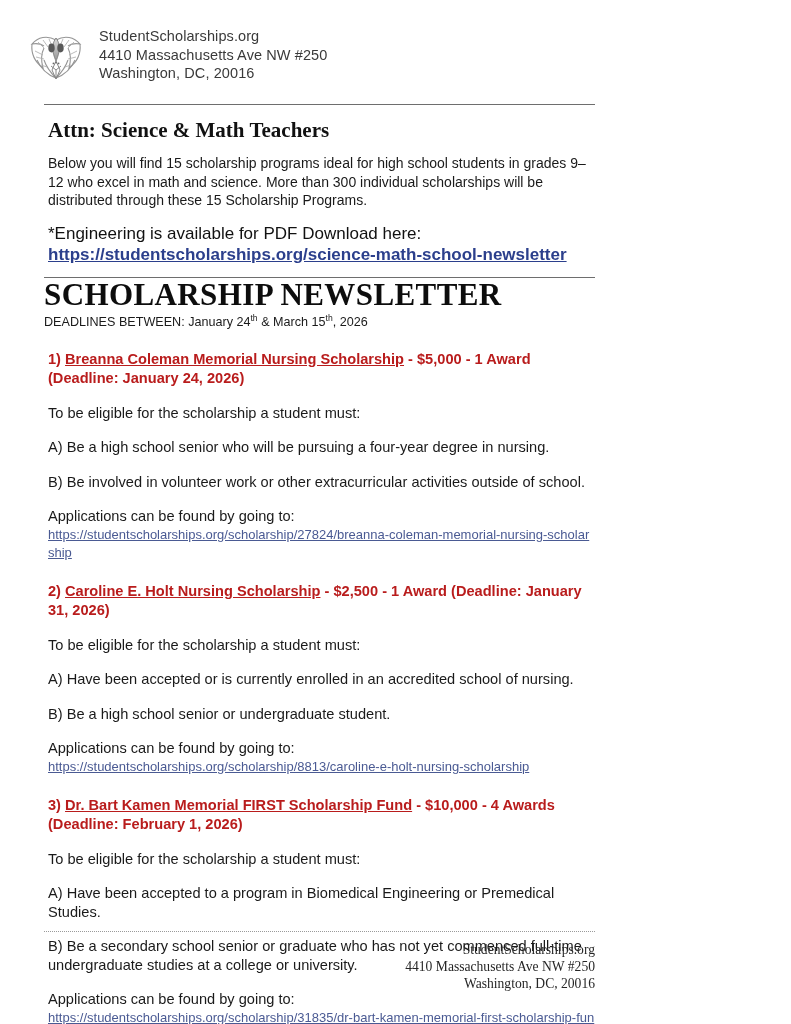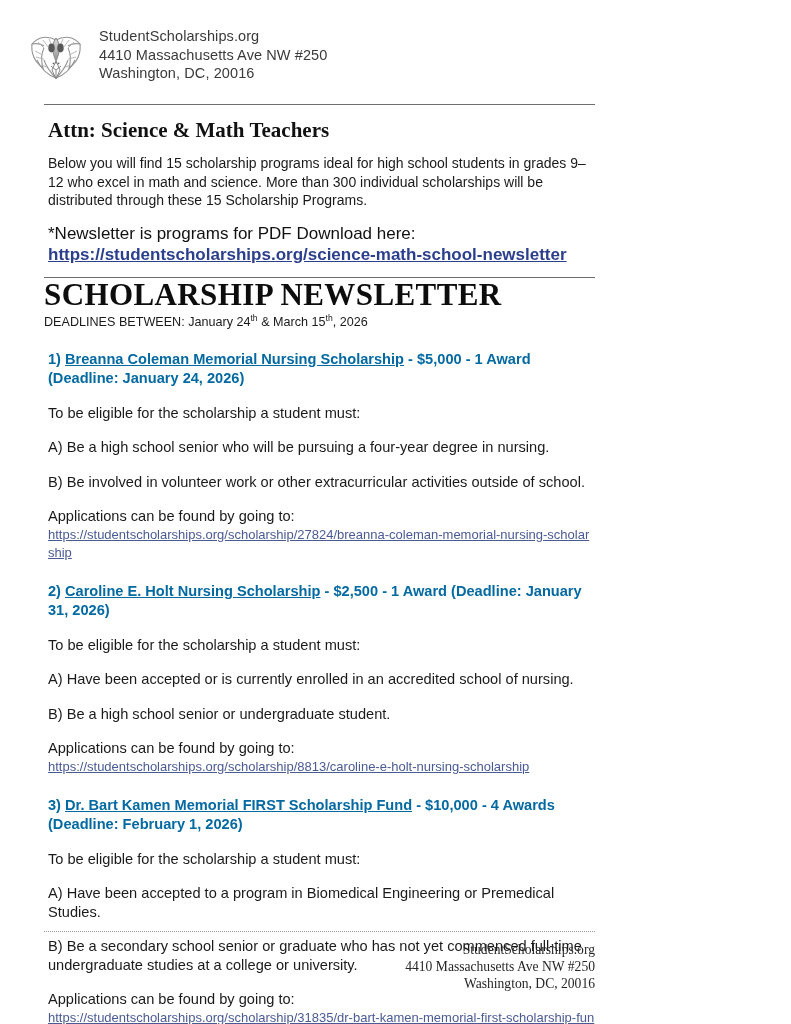--- a/index.html
+++ b/index.html
@@ -123,21 +123,21 @@
   }
 
   
   .entries { margin-top: 20px; }
   .entry { margin-bottom: 20px; }
   .entry-title {
     font-size: 14.6px;
     line-height: 19px;
     font-weight: bold;
     margin: 0 0 0 4px;
-    color: #0369a1;
+    color: #b91c1c;
   }
   .entry-title .name { text-decoration: underline; }
   .entry-line {
     font-size: 14.6px;
     line-height: 18.5px;
     margin: 16px 0 0 4px;
     color: #1a1a1a;
     max-width: 706px;
   }
   .entry-apply {
@@ -238,21 +238,21 @@
       <div class="letterhead-line">StudentScholarships.org</div>
       <div class="letterhead-line">4410 Massachusetts Ave NW #250</div>
       <div class="letterhead-line">Washington, DC, 20016</div>
     </div>
   </div>
 
   <hr class="rule-solid rule-top">
 
   <h1 class="attn-heading">Attn: Science &amp; Math Teachers</h1>
   <p class="intro-para">Below you will find 15 scholarship programs ideal for high school students in grades 9–12 who excel in math and science. More than 300 individual scholarships will be distributed through these 15 Scholarship Programs.</p>
-  <div class="pdf-line">*Newsletter is programs for PDF Download here:</div>
+  <div class="pdf-line">*Engineering is available for PDF Download here:</div>
   <a class="pdf-link" href="#">https://studentscholarships.org/science-math-school-newsletter</a>
 
   <hr class="rule-solid rule-mid">
 
   <div class="title-block">
     <div class="doc-title">SCHOLARSHIP NEWSLETTER</div>
     <div class="doc-subtitle"><span>DEADLINES BETWEEN:  January 24</span><sup>th</sup><span> &amp; March 15</span><sup>th</sup><span>, 2026</span></div>
   </div>
 
   <div class="entries">

